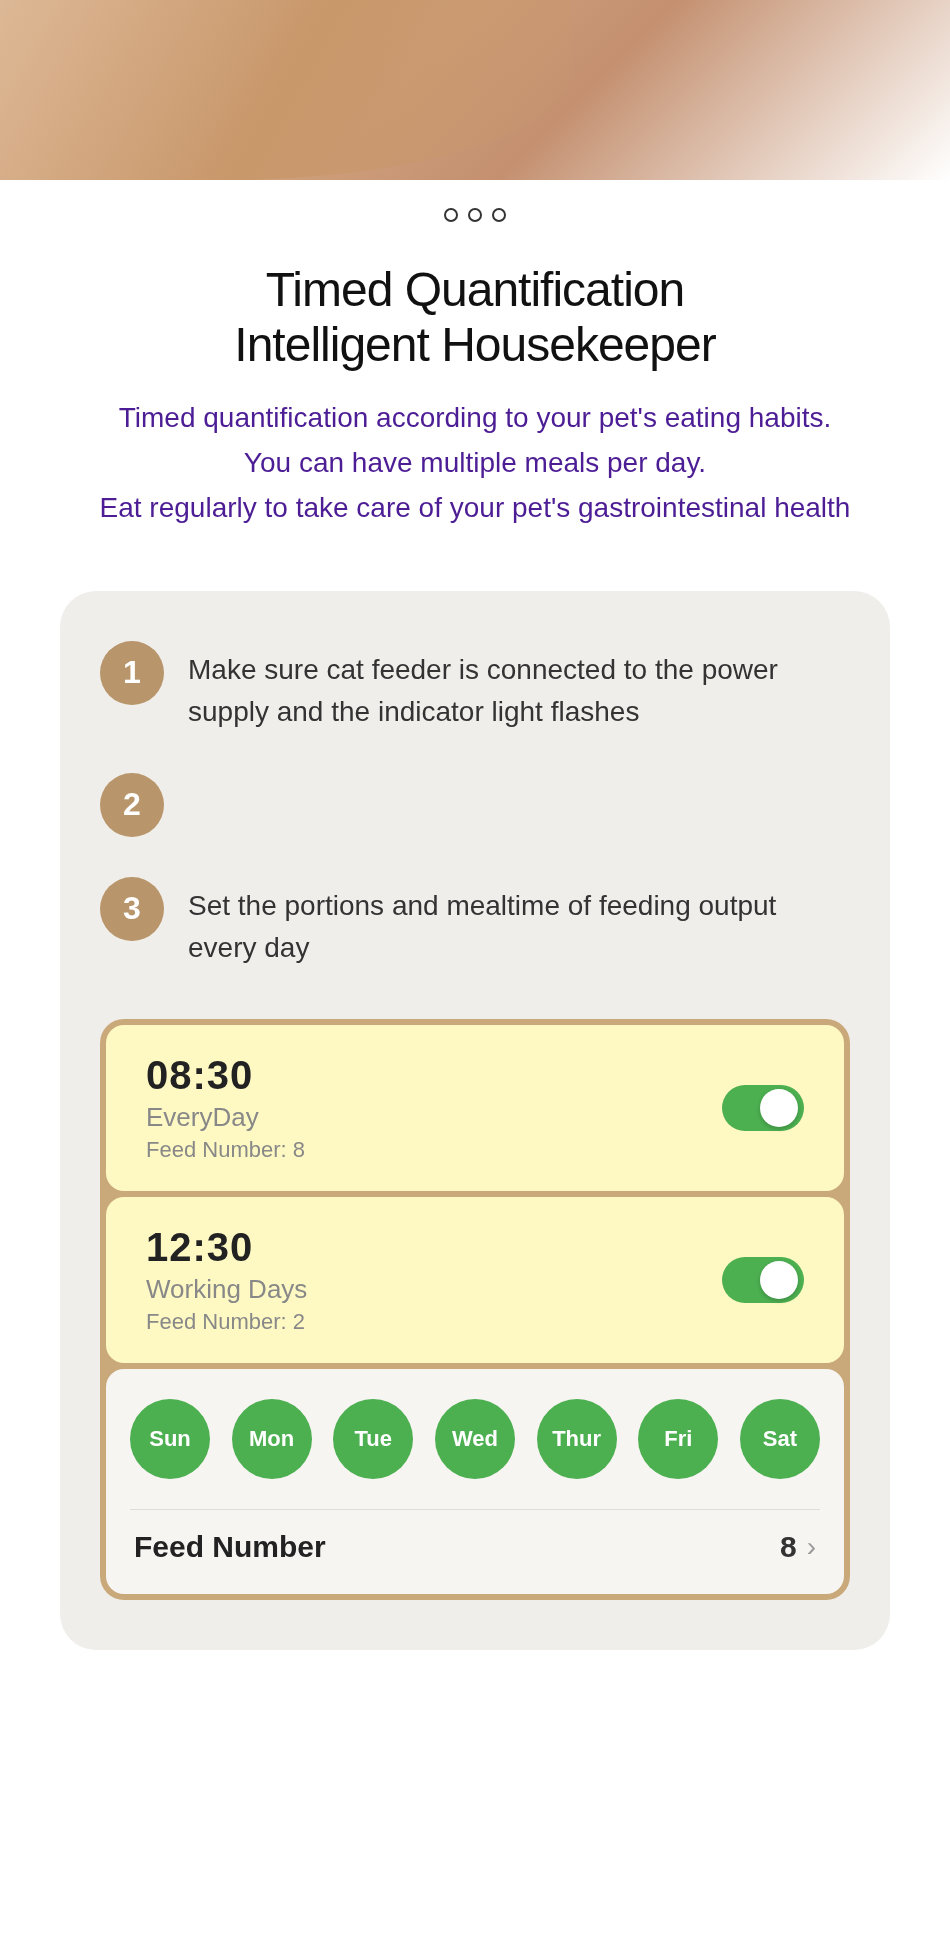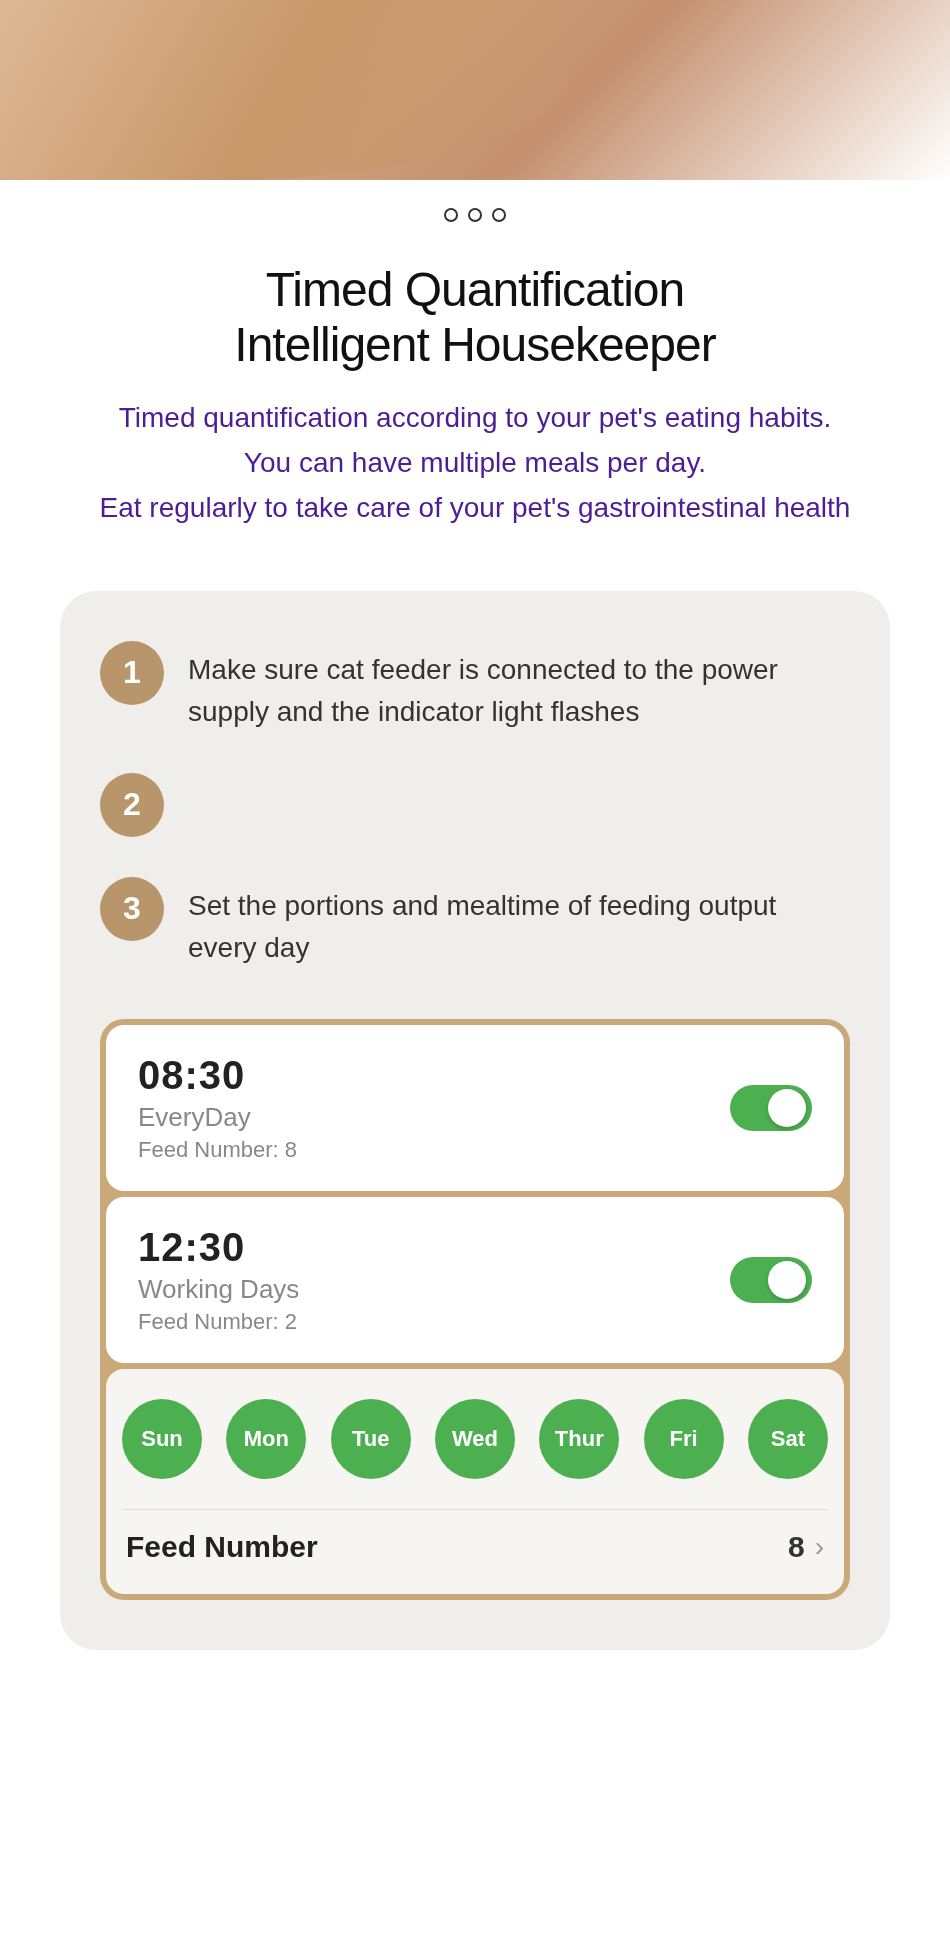--- a/index.html
+++ b/index.html
@@ -107,23 +107,23 @@
 
     
     .schedule-card {
       background: #c9a87a;
       border-radius: 24px;
       padding: 6px;
     }
 
     
     .feed-item {
-      background: #ffffff;
+      background: #fef9c3;
       border-radius: 18px;
-      padding: 28px 32px;
+      padding: 28px 40px;
       margin-bottom: 6px;
       display: flex;
       align-items: center;
       justify-content: space-between;
     }
     .feed-item:last-child {
       margin-bottom: 0;
     }
     .feed-info {}
     .feed-time {
@@ -161,21 +161,21 @@
       background: #fff;
       top: 4px;
       right: 6px;
       box-shadow: 0 2px 4px rgba(0,0,0,0.2);
     }
 
     
     .days-card {
       background: #f7f5f2;
       border-radius: 18px;
-      padding: 30px 16px;
+      padding: 30px 24px;
       margin-top: 0;
     }
     .days-row {
       display: flex;
       justify-content: space-between;
       align-items: center;
       margin-bottom: 30px;
     }
     .day-btn {
       width: 80px;

